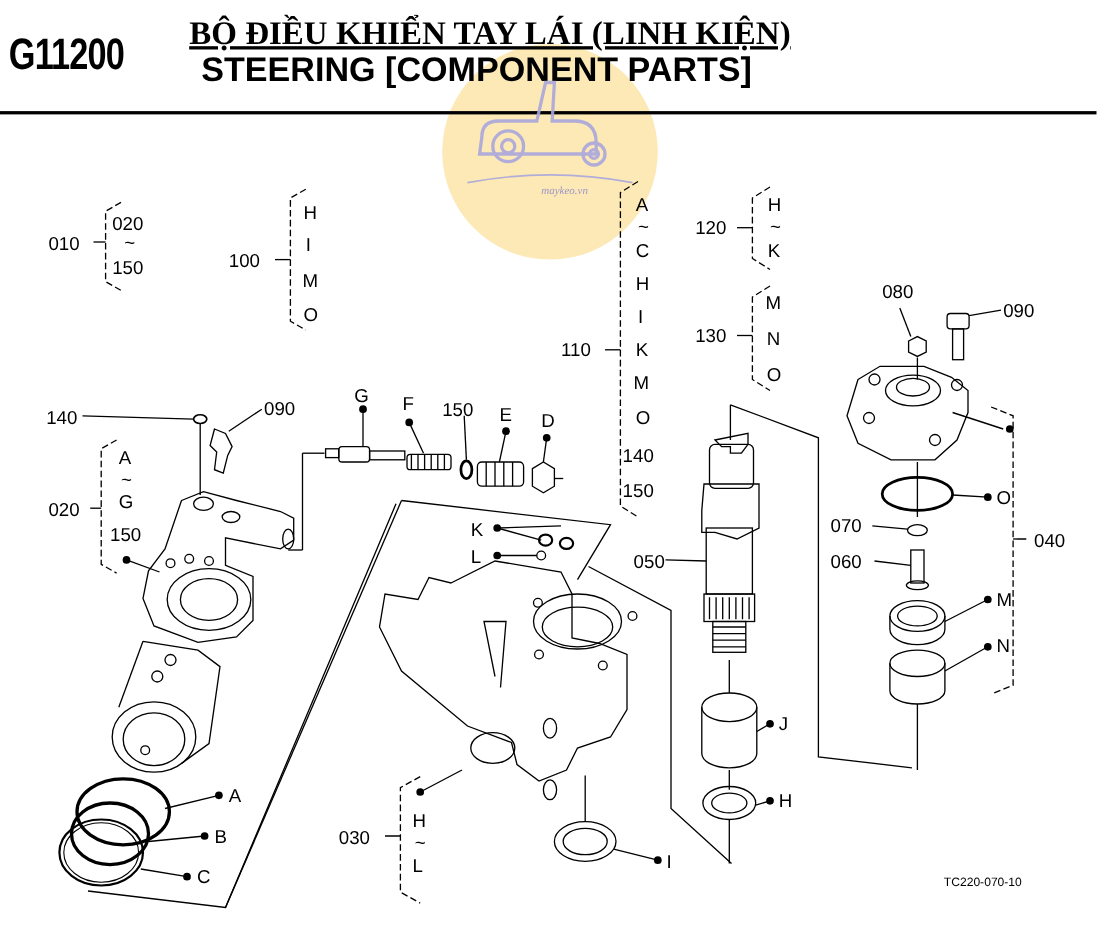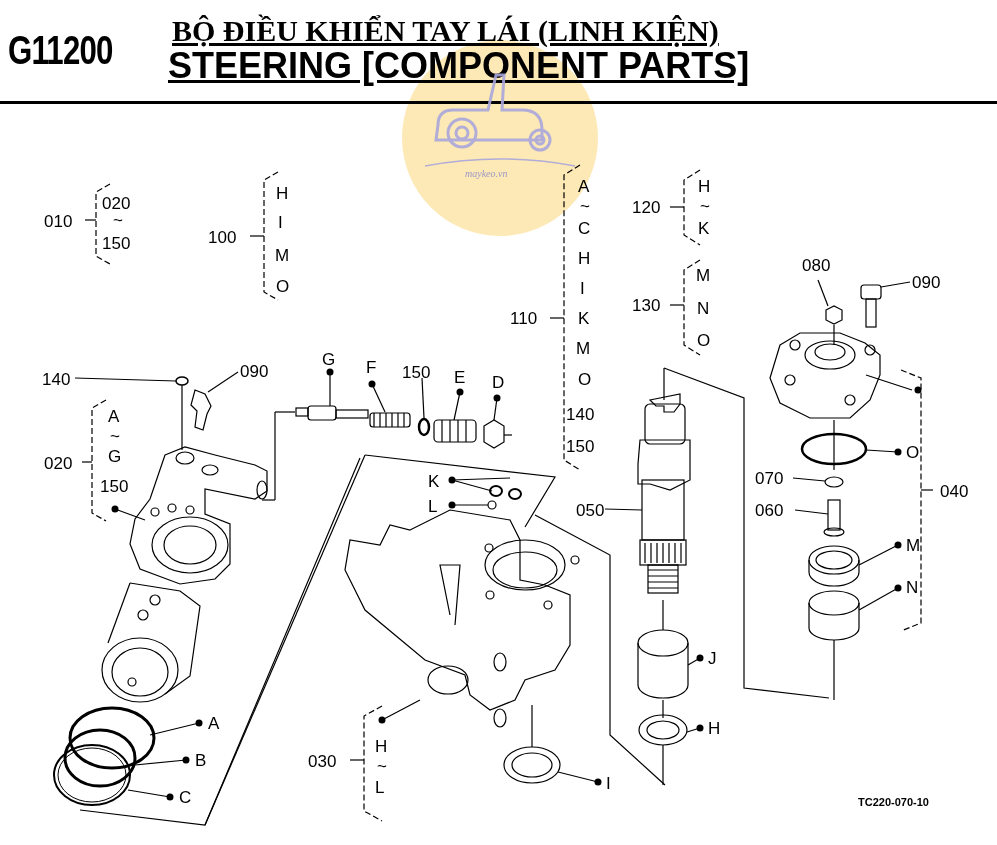--- a/index.html
+++ b/index.html
@@ -1,25 +1,25 @@
 <!DOCTYPE html>
 <html><head>
 <meta charset="utf-8">
 <style>
   html, body { margin:0; padding:0; background:#ffffff; }
   body { width:997px; height:845px; position:relative; overflow:hidden; font-family:"Liberation Sans", sans-serif; color:#000; }
   .hdr-code { position:absolute; left:8px; top:30px; font-family:"Liberation Sans", sans-serif; font-weight:bold; font-size:40px; letter-spacing:-1px; transform:scaleX(0.78); transform-origin:left top; line-height:1; }
   .hdr-vi { position:absolute; left:172px; top:16px; font-family:"Liberation Serif", serif; font-weight:bold; font-size:30px; line-height:1; white-space:nowrap;text-decoration:underline; }
-  .hdr-en { position:absolute; left:168px; top:48px; font-family:"Liberation Sans", sans-serif; font-weight:bold; font-size:36px; line-height:1; white-space:nowrap;text-decoration:underline; }
+  .hdr-en { position:absolute; left:183px; top:48px; font-family:"Liberation Sans", sans-serif; font-weight:bold; font-size:31px; line-height:1; white-space:nowrap; }
   .rule { position:absolute; left:0; top:101px; width:997px; height:3px; background:#000; }
   .watermark { position:absolute; left:402px; top:40px; width:196px; height:196px; border-radius:50%; background:rgba(250,215,120,0.55); }
-  .wm-text { position:absolute; left:465px; top:168px; font-family:"Liberation Serif", serif; font-style:italic; font-size:10px; color:#9c97c8; }
+  .wm-text { position:absolute; left:492px; top:168px; font-family:"Liberation Serif", serif; font-style:italic; font-size:10px; color:#9c97c8; }
   svg.diagram { position:absolute; left:0; top:0; }
   .lbl { font-family:"Liberation Sans", sans-serif; font-size:17px; fill:#000; }
-  .ref { position:absolute; left:858px; top:796px; font-size:11px; font-family:"Liberation Sans", sans-serif;font-weight:bold; }
+  .ref { position:absolute; left:858px; top:796px; font-size:11px; font-family:"Liberation Sans", sans-serif; }
 </style>
 </head>
 <body>
 
 <div class="watermark"></div>
 <span class="wm-text">maykeo.vn</span>
 
 <div class="hdr-code">G11200</div>
 <div class="hdr-vi">BỘ ĐIỀU KHIỂN TAY LÁI (LINH KIỆN)</div>
 <div class="hdr-en">STEERING [COMPONENT PARTS]</div>

